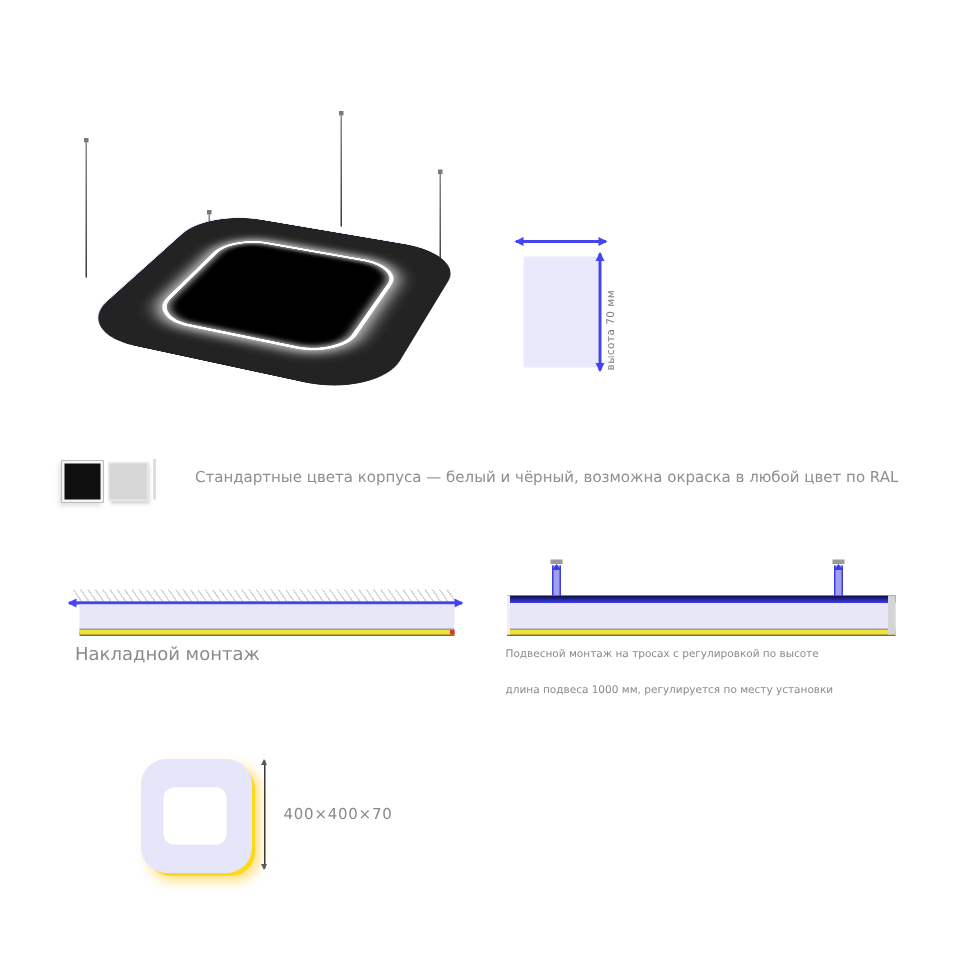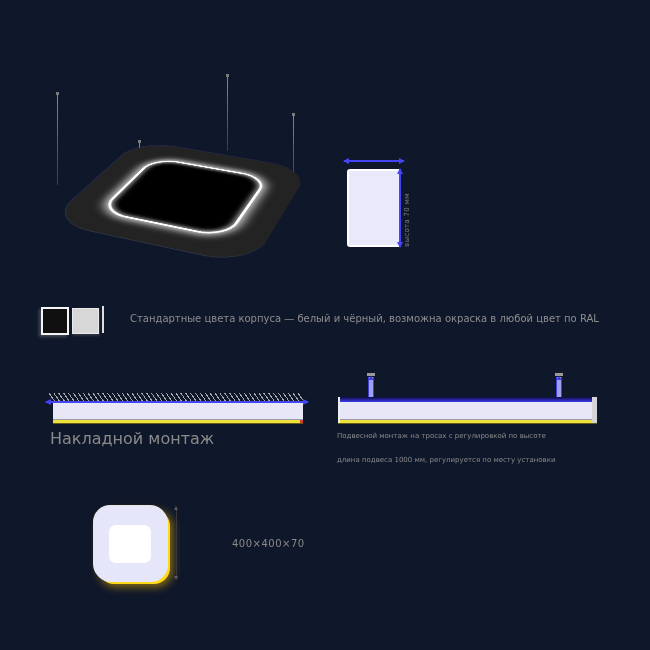--- a/index.html
+++ b/index.html
@@ -1,17 +1,17 @@
 <!DOCTYPE html>
 <html><head>
 <meta charset="utf-8">
 <style>
   html,body{margin:0;padding:0;background:#000;}
   .stage{
-    position:relative;width:650px;height:650px;background:#0f172a;
+    position:relative;width:650px;height:650px;background:#ffffff;
     overflow:hidden;font-family:"DejaVu Sans",sans-serif;
   }
   
   .cable{position:absolute;width:1px;background:linear-gradient(#888,#3a3a3a);}
   .cable::before{content:"";position:absolute;top:-3px;left:-1px;width:3px;height:3px;background:#7a7a7a;}
   .ring{
     position:absolute;left:87px;top:94px;width:200px;height:200px;
     background:#232323;border-radius:44px;
     transform:perspective(800px) rotateX(62deg) rotateZ(22deg);
     box-shadow:-1px -1px 0 rgba(110,110,255,.22), 0 1px 0 rgba(255,255,255,.15);
@@ -49,21 +49,21 @@
   .hatch{
     position:absolute;left:49px;top:393px;width:254px;height:8px;
     background:repeating-linear-gradient(55deg, rgba(205,205,205,.8) 0 1px, transparent 1px 4px);
     border-bottom:1px solid #6f6f6f;
   }
   .bar-dim{left:46px;top:401px;width:262px;}
   .bar{position:absolute;left:53px;top:403px;width:250px;height:20px;background:#e7e7f8;}
   .bar .grayline{position:absolute;left:0;right:0;bottom:3px;height:1px;background:#9a9aa8;}
   .bar .ledline{position:absolute;left:0;right:0;bottom:0;height:3px;background:#f0e23c;box-shadow:0 1px 0 rgba(111,100,20,.9);}
   .bar .redtick{position:absolute;right:0;bottom:0;width:3px;height:3px;background:#d23a3a;}
-  .caption{position:absolute;font-size:16px;color:#8a8a8a;white-space:nowrap;}
+  .caption{position:absolute;font-size:12px;color:#8a8a8a;white-space:nowrap;}
   .caption-sm{position:absolute;font-size:7px;color:#8a8a8a;white-space:nowrap;}
   
   .hanger{position:absolute;width:4px;height:21px;background:#a0a0ef;border-left:1px solid #3d3de0;border-right:1px solid #3d3de0;}
   .hanger::before{content:"";position:absolute;top:-4px;left:-2px;width:8px;height:3px;background:#9a9a9a;}
   .hanger::after{content:"";position:absolute;top:-1px;left:-1px;border-bottom:4px solid #3d3de0;border-left:3px solid transparent;border-right:3px solid transparent;}
   .bar2{position:absolute;left:338px;top:397px;width:259px;height:26px;background:#e7e7f8;}
   .bar2 .navtop{position:absolute;left:0;right:0;top:0;height:5px;background:linear-gradient(#0c0c3e,#3c3cf0);}
   .bar2 .grayline{position:absolute;left:0;right:0;bottom:3px;height:1px;background:#9a9aa8;}
   .bar2 .ledline{position:absolute;left:0;right:0;bottom:0;height:3px;background:#f0e23c;box-shadow:0 1px 0 rgba(111,100,20,.9);}
   .bar2 .capL{position:absolute;left:0;top:0;bottom:0;width:2px;background:#efefef;}
@@ -71,21 +71,21 @@
   
   .bview{
     position:absolute;left:94px;top:506px;width:74px;height:76px;border-radius:17px;
     background:#e6e6fa;
     box-shadow:3px 3px 0 -1px #ffd819, 5px 5px 8px rgba(255,195,0,.5), -1px -1px 0 rgba(255,255,255,.9);
   }
   .bview-aperture{position:absolute;left:15px;top:19px;width:42px;height:38px;background:#fff;border-radius:7px;}
   .bview-dimline{position:absolute;left:176px;top:507px;width:1px;height:72px;background:#383838;}
   .bview-dimline::before{content:"";position:absolute;top:-1px;left:-2px;border-bottom:4px solid #5a5a5a;border-left:2px solid transparent;border-right:2px solid transparent;}
   .bview-dimline::after{content:"";position:absolute;bottom:-1px;left:-2px;border-top:4px solid #5a5a5a;border-left:2px solid transparent;border-right:2px solid transparent;}
-  .bview-label{position:absolute;left:189px;top:538px;font-size:10px;color:#8a8a8a;letter-spacing:.5px;margin-left:43px;}
+  .bview-label{position:absolute;left:189px;top:538px;font-size:10px;color:#8a8a8a;letter-spacing:.5px;}
 </style>
 </head>
 <body>
 
 <div class="stage">
 
   <div>
     <div class="cable" style="left:57px;top:95px;height:90px;"></div>
     <div class="cable" style="left:139px;top:143px;height:83px;"></div>
     <div class="cable" style="left:227px;top:77px;height:74px;"></div>

